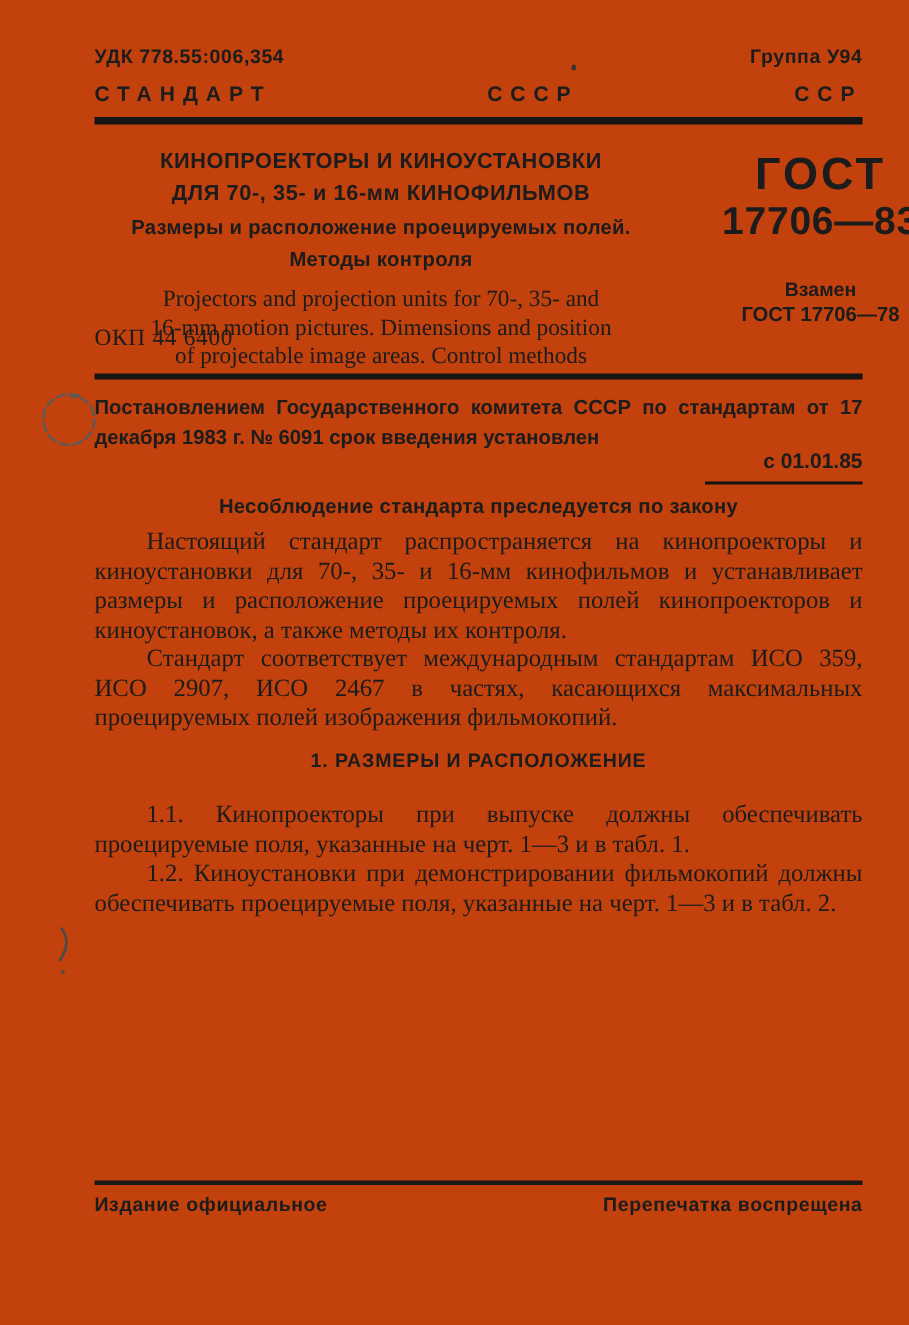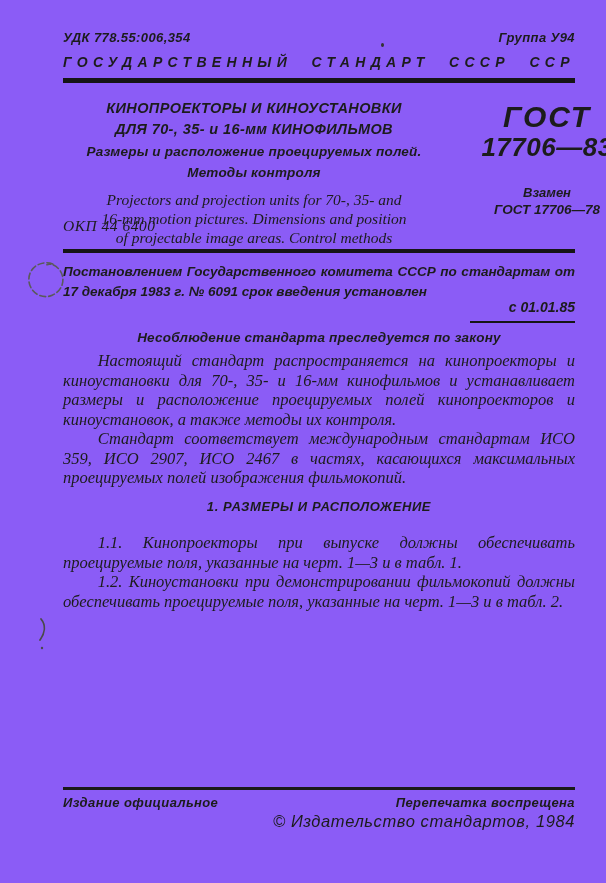--- a/index.html
+++ b/index.html
@@ -6,23 +6,22 @@
   body{
     width:606px;height:883px;
     background:#ffffff;
     font-family:"Liberation Serif", serif;
     color:#1c1c1c;
     -webkit-font-smoothing:antialiased;
   }
   .page{
     position:relative;
     width:606px;height:883px;
-    background:#8b5cf6;
+    background:#c2410c;
     overflow:hidden;
-    font-style:italic;
   }
 
   
   .udk-row{
     position:absolute;left:63px;top:30px;width:512px;
     display:flex;justify-content:space-between;
     font-family:"Liberation Sans", sans-serif;
     font-weight:bold;font-size:13px;letter-spacing:.4px;
   }
   .org-row{
@@ -110,21 +109,20 @@
 
 <div class="page">
 
   <div class="udk-row">
     <span>УДК 778.55:006,354</span>
     <span>Группа У94</span>
   </div>
   <div class="dot-artifact"></div>
 
   <div class="org-row">
-    <span>ГОСУДАРСТВЕННЫЙ</span>
     <span>СТАНДАРТ</span>
     <span>СССР</span>
     <span>ССР</span>
   </div>
   <div class="rule-thick1"></div>
 
   <div class="title-left">
     <div class="t1">КИНОПРОЕКТОРЫ И КИНОУСТАНОВКИ</div>
     <div class="t1">ДЛЯ 70-, 35- и 16-мм КИНОФИЛЬМОВ</div>
     <div class="t2">Размеры и расположение проецируемых полей.</div>
@@ -170,15 +168,14 @@
   <svg class="pencil-tick" viewBox="0 0 16 36">
     <path d="M5,2 C10,8 9,16 4,23" fill="none" stroke="#4a4a4a" stroke-width="1.8" stroke-linecap="round"></path>
     <circle cx="6" cy="31" r="1.2" fill="#4a4a4a"></circle>
   </svg>
 
   <div class="footer-rule"></div>
   <div class="footer-row">
     <span>Издание официальное</span>
     <span>Перепечатка воспрещена</span>
   </div>
-  <div class="copyright">© Издательство стандартов, 1984</div>
 
 </div>
 
 </body></html>

